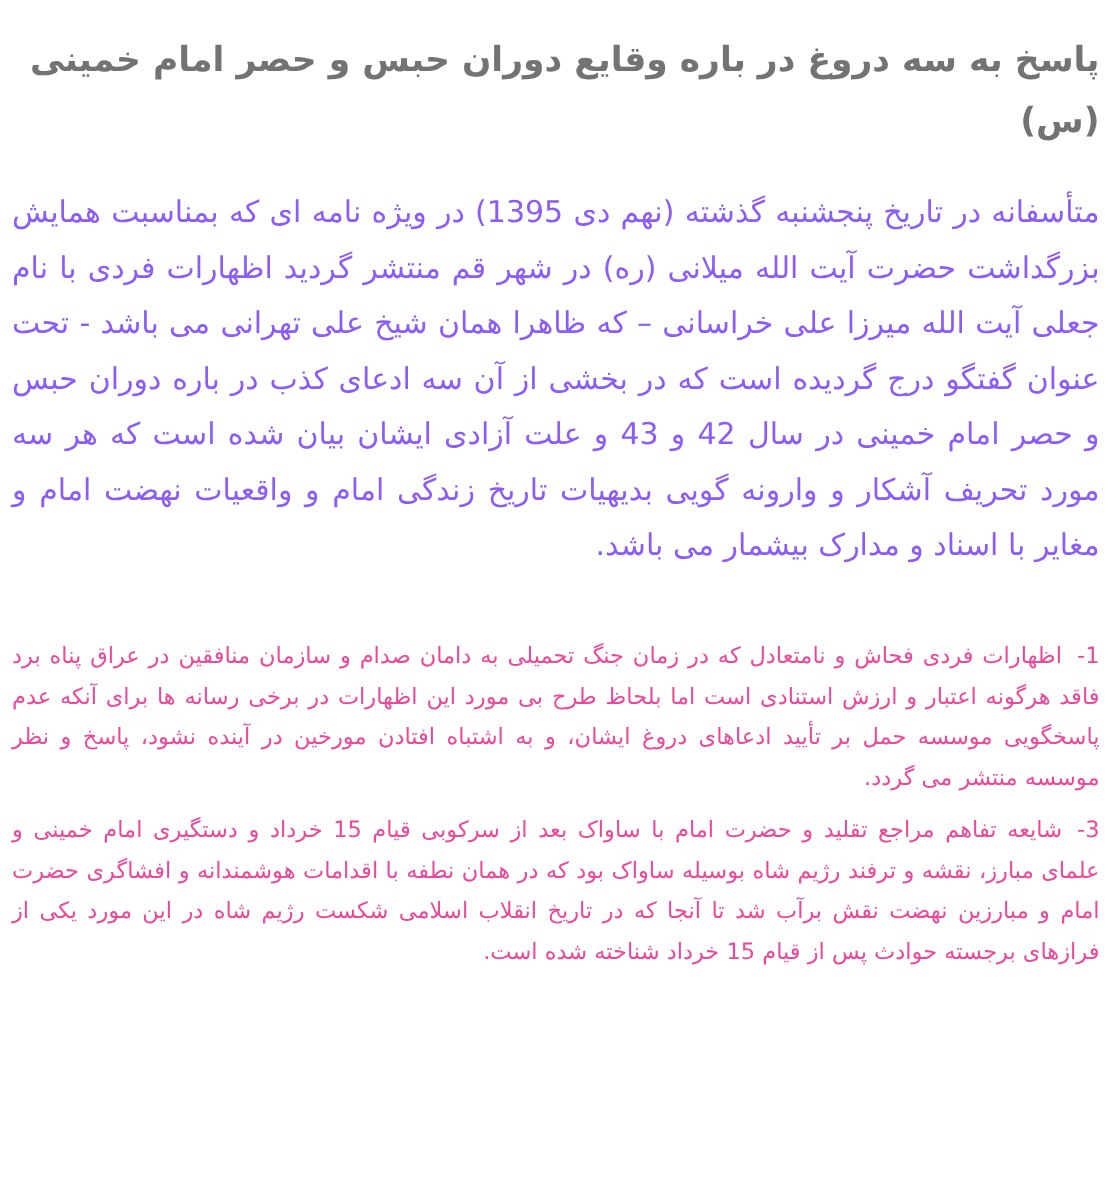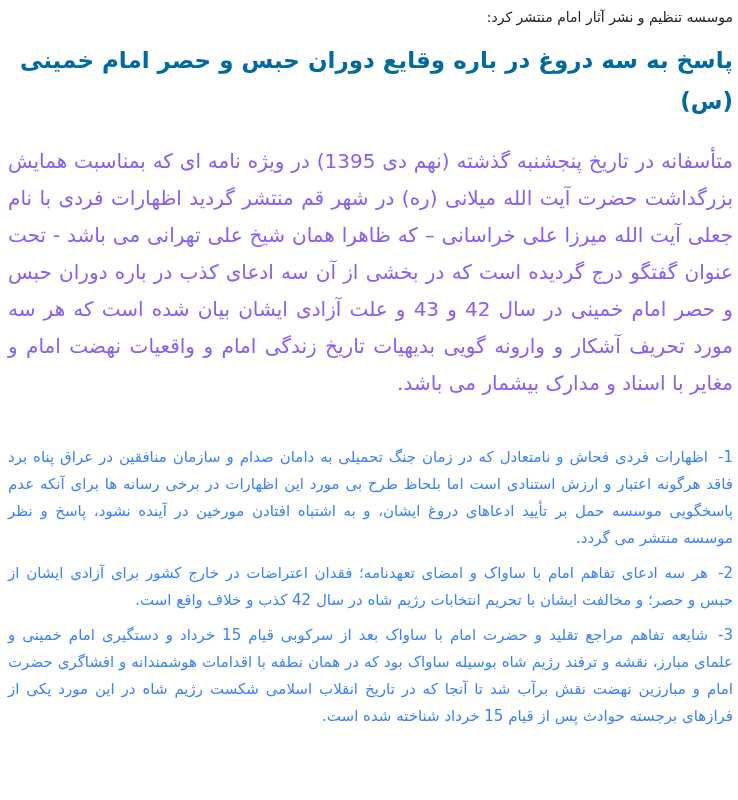--- a/index.html
+++ b/index.html
@@ -15,71 +15,67 @@
   }
   .kicker {
     font-size: 14px;
     line-height: 20px;
     color: #1e1e1e;
     text-align: right;
   }
   .headline {
     margin-top: 13px;
     font-weight: bold;
-    color: #0369a1;
+    color: #737373;
     font-size: 23px;
     line-height: 41px;
     text-align: right;
   }
   .headline .headline-title { display: block; }
   .headline .headline-subtitle { display: block; }
   .body-text {
     margin-top: 21px;
     font-size: 20px;
     line-height: 37px;
     color: #8b5cf6;
     text-align: justify;
   }
   .footnotes {
     margin-top: 42px;
   }
   .footnote {
     margin: 0 0 8px 0;
     font-size: 15px;
     line-height: 27px;
-    color: #3b82f6;
+    color: #ec4899;
     text-align: justify;
   }
   .fn-num {
     margin-inline-end: 10px;
     white-space: nowrap;
   }
 </style>
 </head>
 <body>
 
 <div class="page">
 
-  <div class="kicker">موسسه تنظیم و نشر آثار امام منتشر کرد:</div>
 
   <div class="headline">
     <span class="headline-title">پاسخ به سه دروغ در باره وقایع دوران حبس و حصر امام خمینی (س)</span>
   </div>
 
   <div class="body-text">متأسفانه در تاریخ پنجشنبه گذشته (نهم دی 1395) در ویژه نامه ای که بمناسبت همایش بزرگداشت حضرت آیت الله میلانی (ره) در شهر قم منتشر گردید اظهارات فردی با نام جعلی آیت الله میرزا علی خراسانی – که ظاهرا همان شیخ علی تهرانی می باشد - تحت عنوان گفتگو درج گردیده است که در بخشی از آن سه ادعای کذب در باره دوران حبس و حصر امام خمینی در سال 42 و 43 و علت آزادی ایشان بیان شده است که هر سه مورد تحریف آشکار و وارونه گویی بدیهیات تاریخ زندگی امام و واقعیات نهضت امام و مغایر با اسناد و مدارک بیشمار می باشد.</div>
 
   <div class="footnotes">
 
     <p class="footnote">
       <span class="fn-num">1-</span><span>اظهارات فردی فحاش و نامتعادل که در زمان جنگ تحمیلی به دامان صدام و سازمان منافقین در عراق پناه برد فاقد هرگونه اعتبار و ارزش استنادی است اما بلحاظ طرح بی مورد این اظهارات در برخی رسانه ها برای آنکه عدم پاسخگویی موسسه حمل بر تأیید ادعاهای دروغ ایشان، و به اشتباه افتادن مورخین در آینده نشود، پاسخ و نظر موسسه منتشر می گردد.</span>
     </p>
 
-    <p class="footnote">
-      <span class="fn-num">2-</span><span>هر سه ادعای تفاهم امام با ساواک و امضای تعهدنامه؛ فقدان اعتراضات در خارج کشور برای آزادی ایشان از حبس و حصر؛ و مخالفت ایشان با تحریم انتخابات رژیم شاه در سال 42 کذب و خلاف واقع است.</span>
-    </p>
 
     <p class="footnote">
       <span class="fn-num">3-</span><span>شایعه تفاهم مراجع تقلید و حضرت امام با ساواک بعد از سرکوبی قیام 15 خرداد و دستگیری امام خمینی و علمای مبارز، نقشه و ترفند رژیم شاه بوسیله ساواک بود که در همان نطفه با اقدامات هوشمندانه و افشاگری حضرت امام و مبارزین نهضت نقش برآب شد تا آنجا که در تاریخ انقلاب اسلامی شکست رژیم شاه در این مورد یکی از فرازهای برجسته حوادث پس از قیام 15 خرداد شناخته شده است.</span>
     </p>
 
   </div>
 
 </div>
 
 </body></html>

